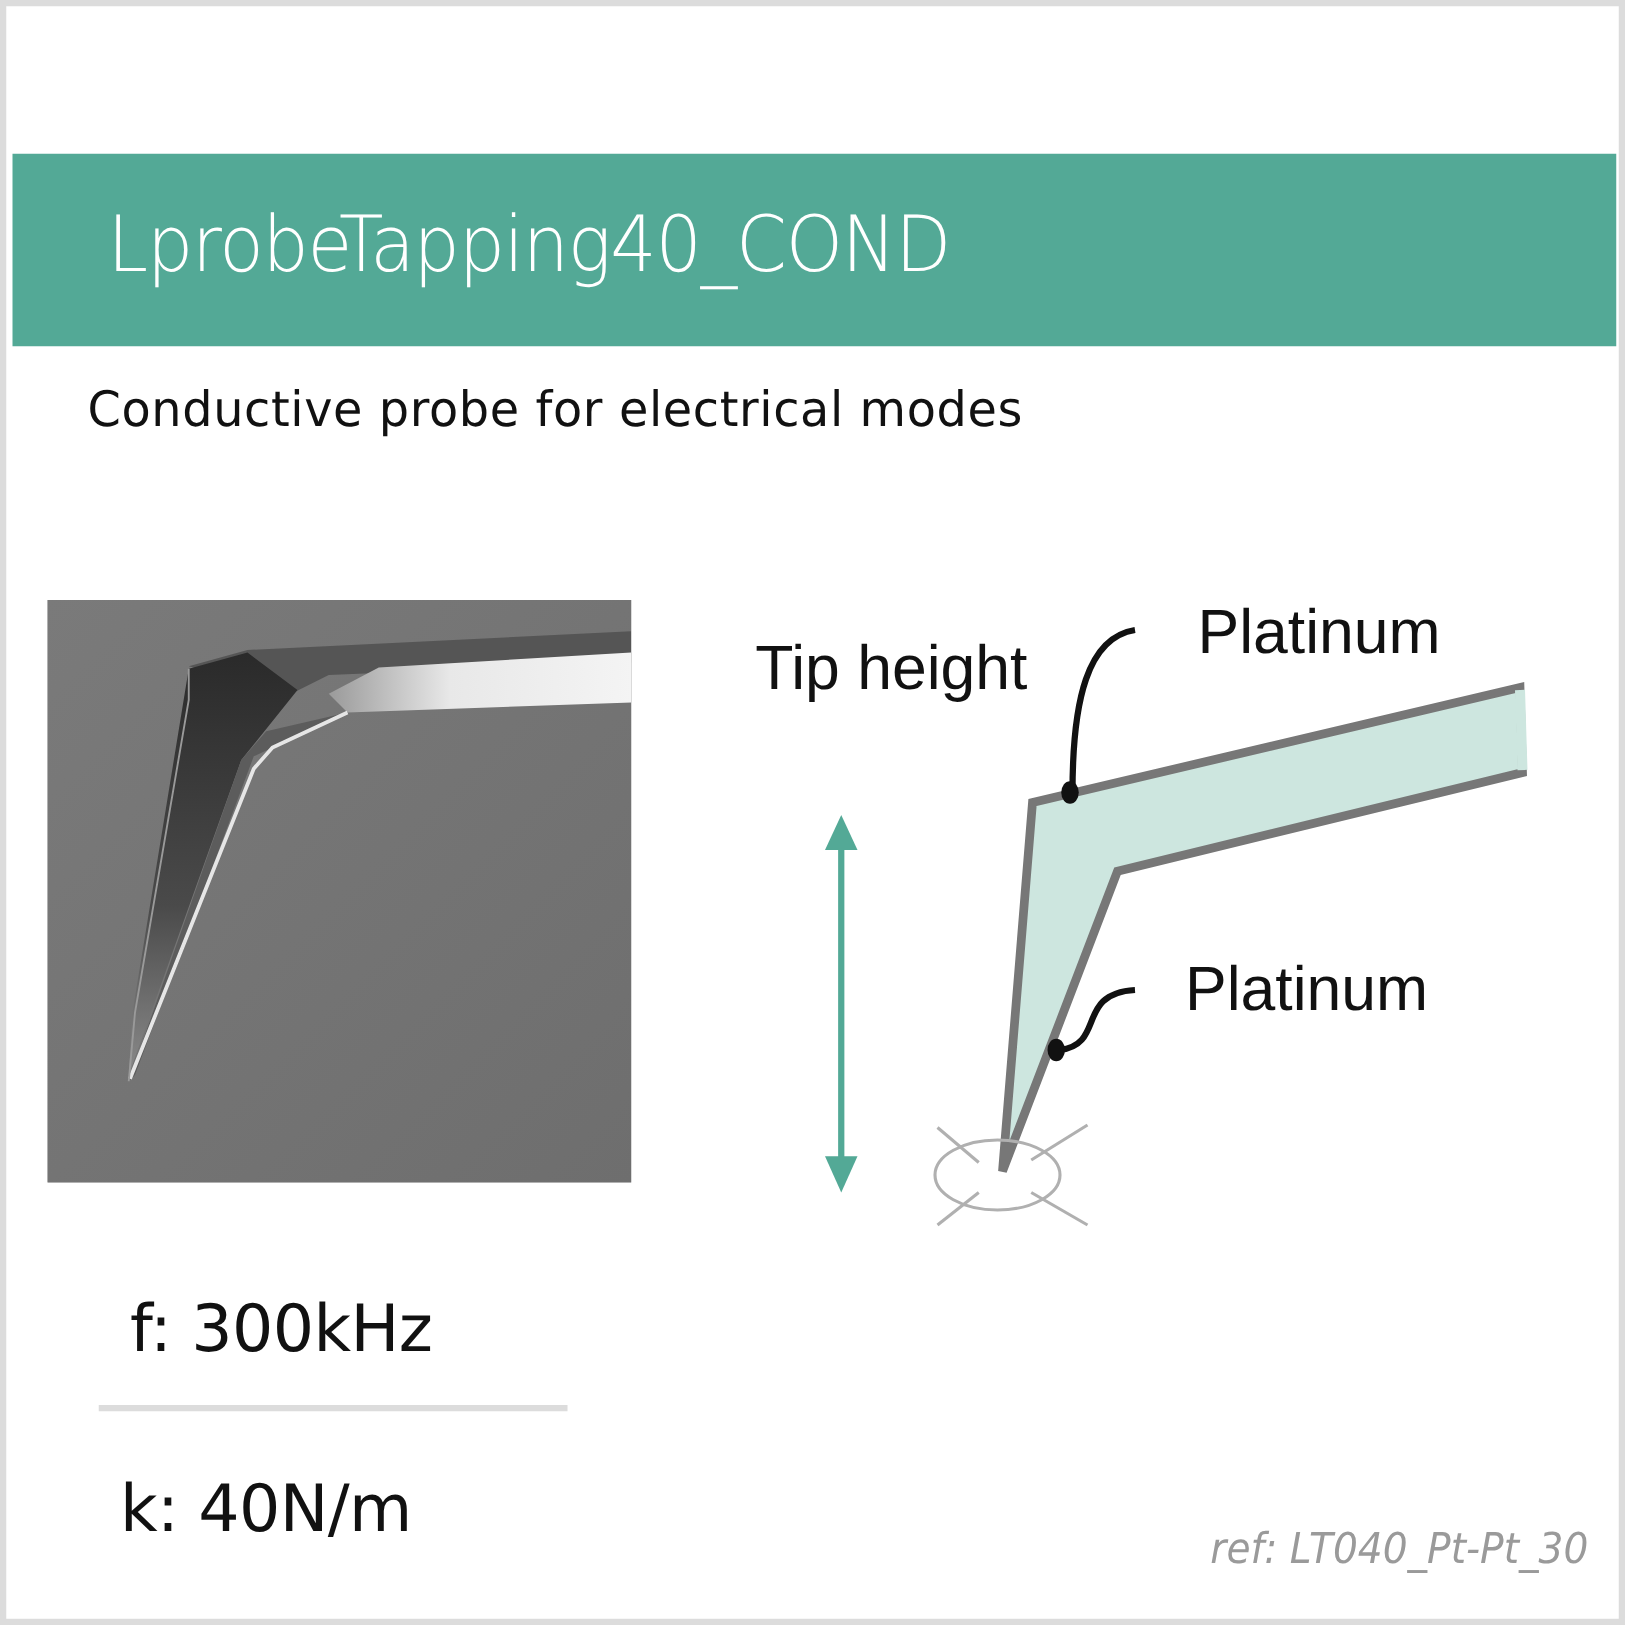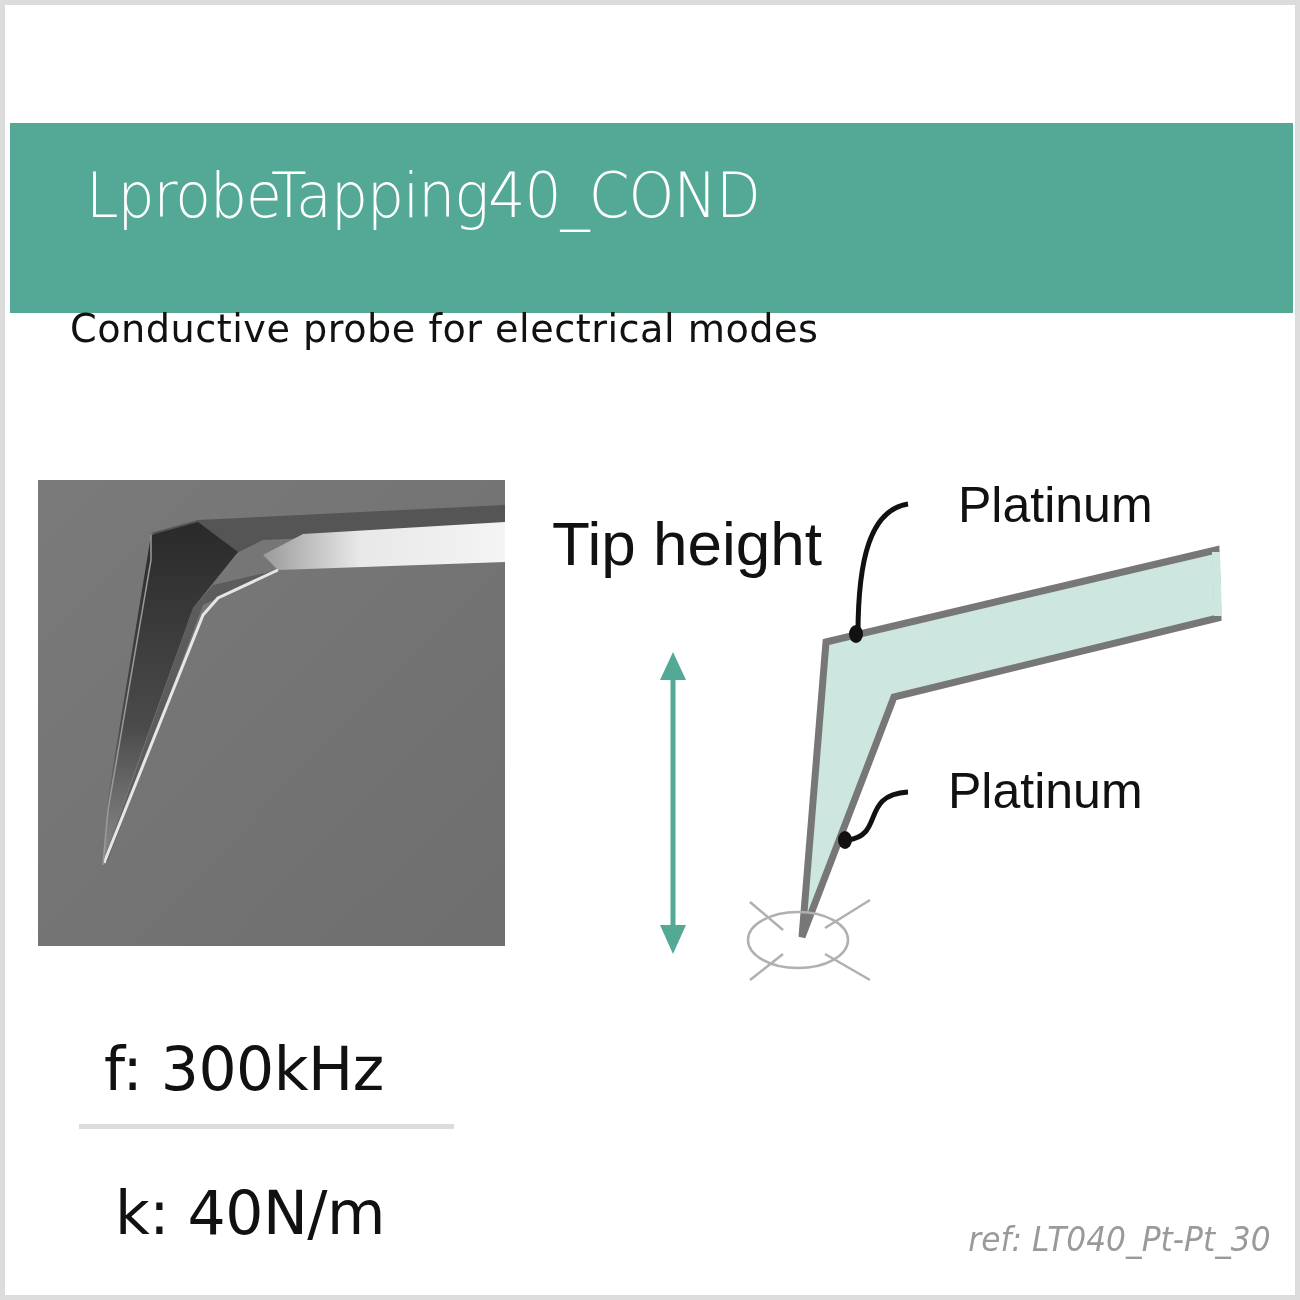--- a/index.html
+++ b/index.html
@@ -1,30 +1,30 @@
 <!DOCTYPE html>
 <html><head>
 <meta charset="utf-8">
 <style>
   html, body { margin: 0; padding: 0; background: #ffffff; }
   body { width: 1300px; height: 1300px; position: relative; overflow: hidden; font-family: "DejaVu Sans", sans-serif; }
   .frame { position: absolute; left: 0; top: 0; width: 1300px; height: 1300px; box-sizing: border-box; border: 5px solid #dcdcdc; background: #ffffff; }
-  .banner { position: absolute; left: 10px; top: 123px; width: 1283px; height: 190px; background: #53a996; }
+  .banner { position: absolute; left: 10px; top: 123px; width: 1283px; height: 154px; background: #53a996; }
   .banner-title { position: absolute; left: 76px; top: 36px; font-family: "DejaVu Sans", sans-serif; font-weight: 200; font-size: 62px; color: #ffffff; letter-spacing: -1px; white-space: nowrap; transform: scaleX(0.94); transform-origin: left center; }
   .subtitle { position: absolute; left: 70px; top: 306px; font-family: "DejaVu Sans", sans-serif; font-size: 39px; color: #111111; white-space: nowrap; letter-spacing: 0.5px; transform: scaleX(0.98); transform-origin: left center; }
   .sem { position: absolute; left: 38px; top: 480px; width: 467px; height: 466px; background: #757575; overflow: hidden; }
   .sem svg { display: block; }
   .diagram { position: absolute; left: 540px; top: 470px; width: 700px; height: 520px; }
   .label { position: absolute; font-family: "Liberation Sans", sans-serif; color: #111111; white-space: nowrap; text-align: center; }
-  .tip-label { left: 552px; top: 496px; font-size: 62px; text-align: right; line-height: 1.55; width: 270px; }
+  .tip-label { left: 552px; top: 496px; font-size: 50px; text-align: right; line-height: 1.55; width: 270px; }
   .pt1 { left: 958px; top: 476px; font-size: 50px; }
   .pt2 { left: 948px; top: 762px; font-size: 50px; }
-  .spec { position: absolute; font-family: "DejaVu Sans", sans-serif; font-size: 60px; color: #111111; white-space: nowrap; letter-spacing: -0.5px; }
+  .spec { position: absolute; font-family: "DejaVu Sans", sans-serif; font-size: 52px; color: #111111; white-space: nowrap; letter-spacing: -0.5px; }
   .spec-f { left: 104px; top: 1034px; }
-  .spec-k { left: 115px; top: 1178px; }
+  .spec-k { left: 96px; top: 1178px; }
   .divider { position: absolute; left: 79px; top: 1124px; width: 375px; height: 5px; background: #dcdcdc; }
   .ref { position: absolute; right: 29px; top: 1219px; font-family: "DejaVu Sans", sans-serif; font-style: italic; font-size: 34px; font-weight: 200; color: #9a9a9a; white-space: nowrap; transform: scaleX(0.92); transform-origin: right center; }
 </style>
 </head>
 <body>
 
 <div class="frame"></div>
 
 <div class="banner">
   <div class="banner-title">LprobeTapping40_COND</div>

